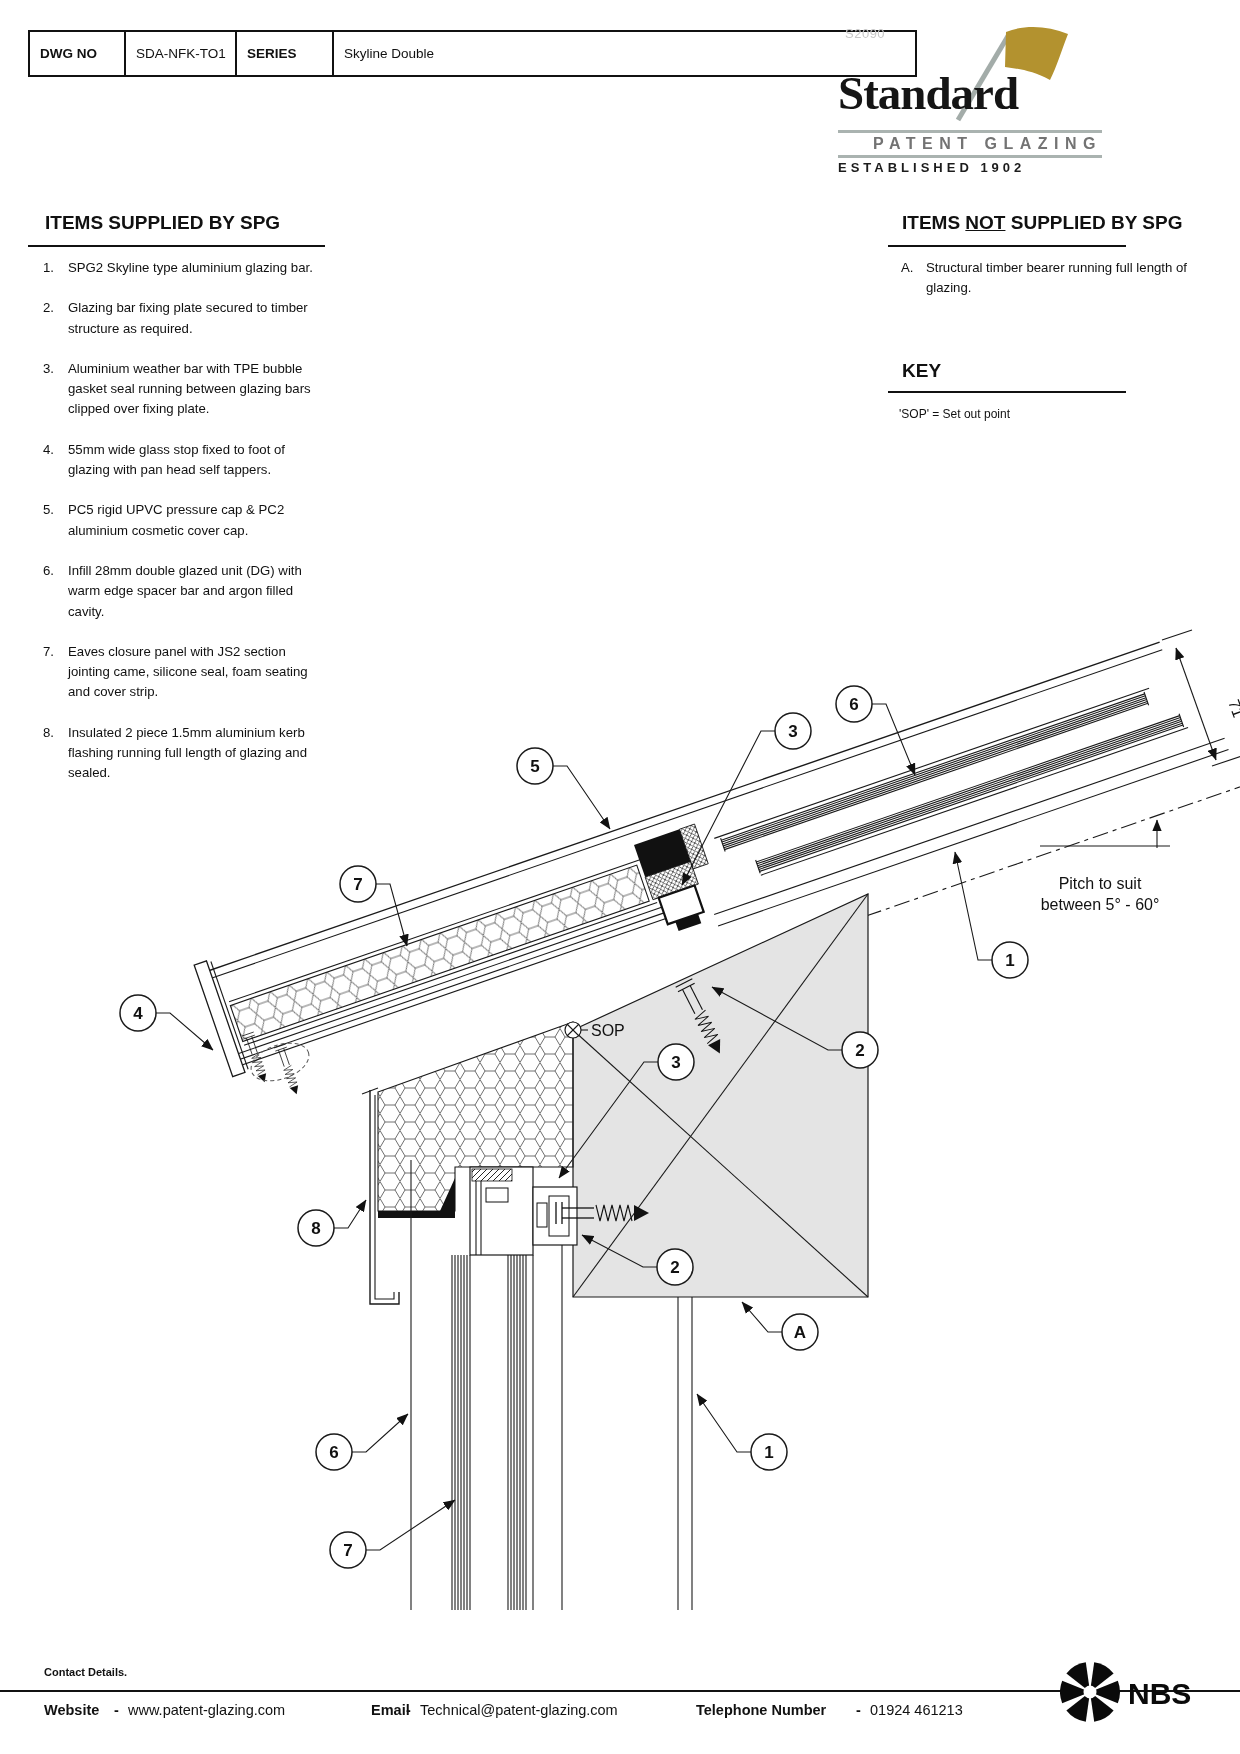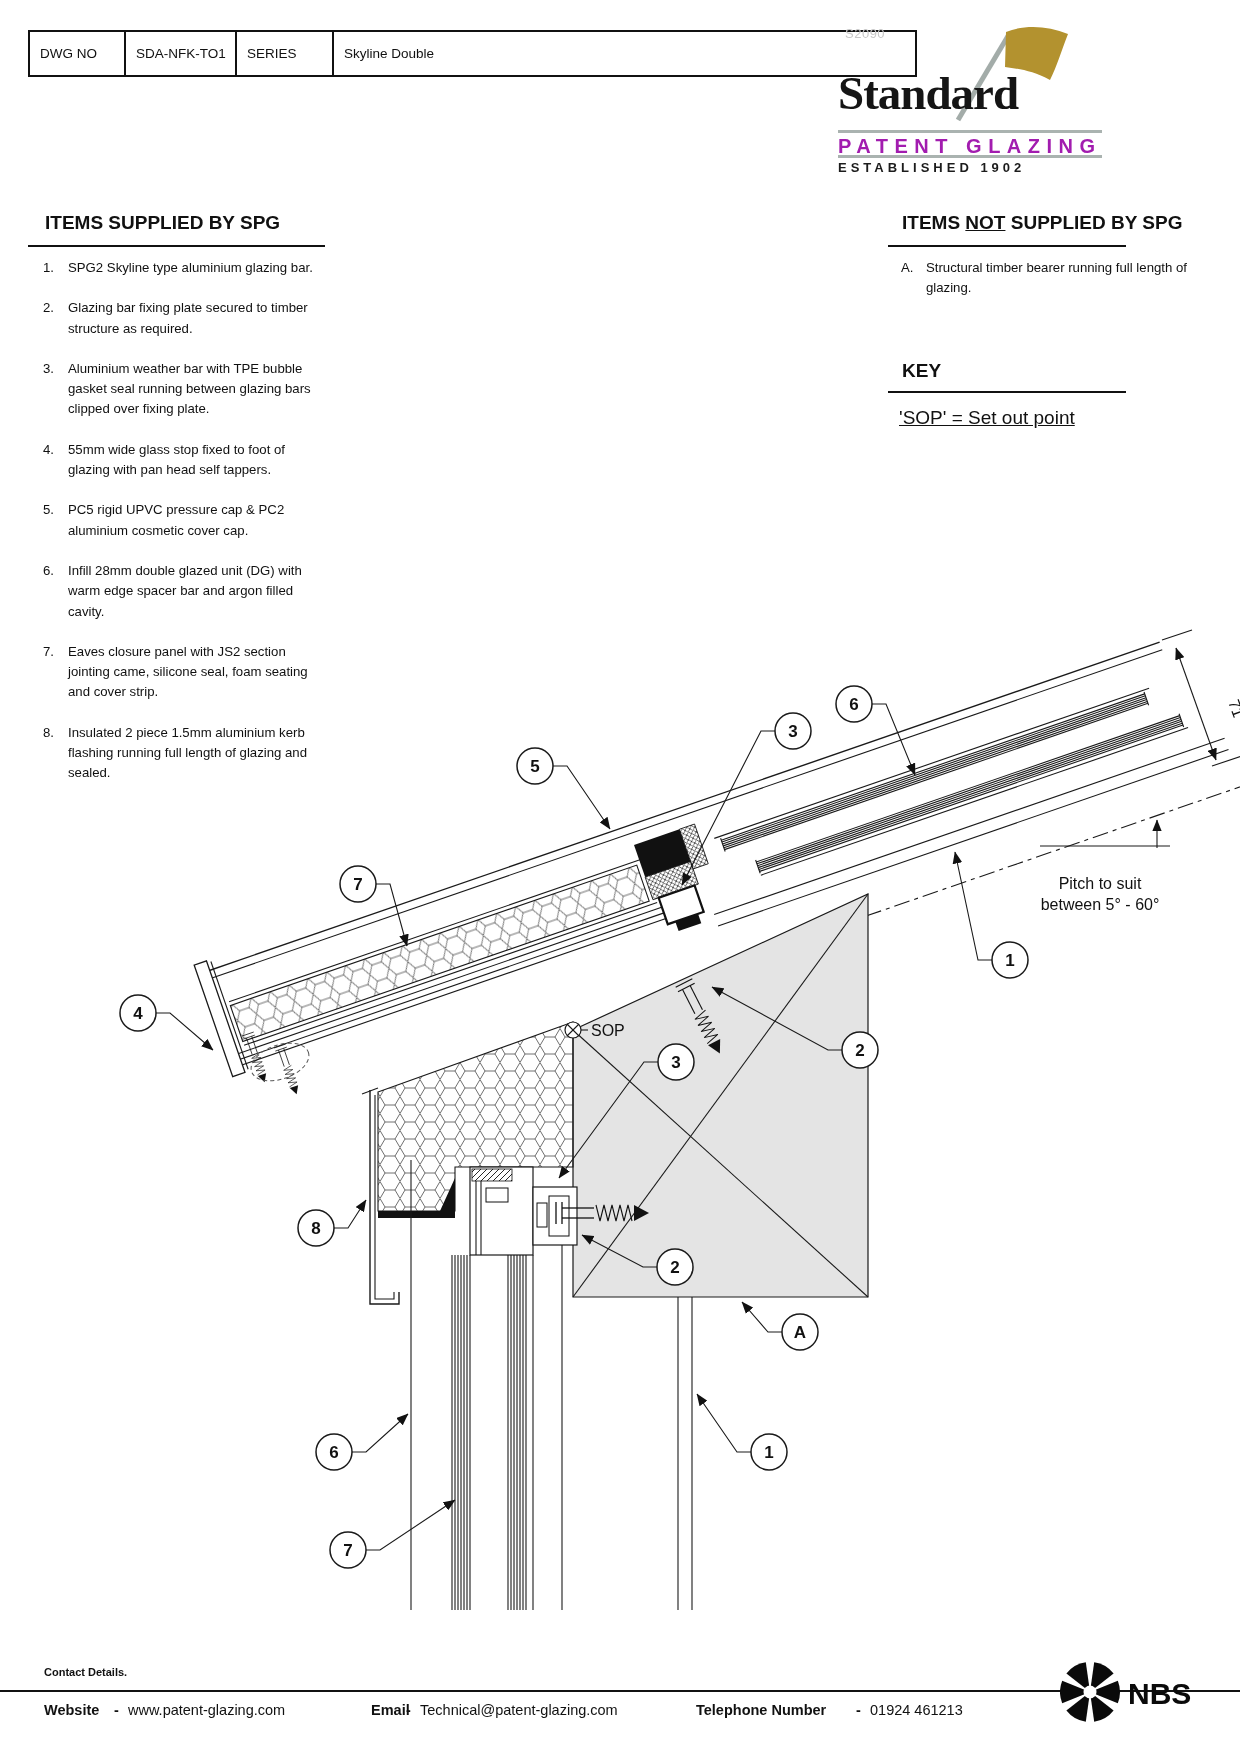--- a/index.html
+++ b/index.html
@@ -3,39 +3,39 @@
 <meta charset="utf-8">
 <style>
   html,body{margin:0;padding:0;}
   body{width:1240px;height:1754px;background:#ffffff;position:relative;
        font-family:"Liberation Sans",sans-serif;color:#111;overflow:hidden;}
   .abs{position:absolute;}
   
   #titleblock{position:absolute;left:28px;top:30px;border-collapse:collapse;table-layout:fixed;}
   #titleblock td{border:2px solid #111;padding:0 0 0 10px;vertical-align:middle;
                  font-size:13.5px;white-space:nowrap;overflow:hidden;}
-  #titleblock td.lbl{font-weight:normal;}
+  #titleblock td.lbl{font-weight:bold;}
   #titleblock tr{height:45px;}
   .watermark{position:absolute;left:845px;top:26px;font-size:13px;color:#c8c8c8;letter-spacing:.5px;}
   
   #logo{position:absolute;left:830px;top:26px;width:280px;height:150px;}
   #logo .name{position:absolute;left:8px;top:40px;font-family:"Liberation Serif",serif;
               font-weight:bold;font-size:47px;letter-spacing:-1px;color:#151515;}
   #logo .rule{position:absolute;left:8px;width:264px;height:3px;background:#aab3b0;}
-  #logo .patent{position:absolute;left:8px;top:109px;width:264px;text-align:left;
-                font-size:20px;font-weight:bold;letter-spacing:6.5px;color:#a21caf;white-space:nowrap;}
+  #logo .patent{position:absolute;left:8px;top:109px;width:264px;text-align:right;
+                font-size:16px;font-weight:bold;letter-spacing:6.5px;color:#737373;white-space:nowrap;}
   #logo .est{position:absolute;left:8px;top:134px;width:264px;text-align:left;
              font-size:13px;font-weight:bold;letter-spacing:4px;color:#1c1c1c;white-space:nowrap;}
   
   .colhead{position:absolute;font-size:19px;font-weight:bold;white-space:nowrap;}
   .hrule{position:absolute;height:2px;background:#111;}
   .itemlist{position:absolute;font-size:13.2px;line-height:20.3px;}
   .item{display:flex;margin-bottom:20px;}
   .item .num{width:25px;flex:none;}
-  .keyentry{position:absolute;font-size:19px;text-decoration:underline;}
+  .keyentry{position:absolute;font-size:12px;}
   
   .contact-head{position:absolute;left:44px;top:1666px;font-size:11px;font-weight:bold;}
   .fline{position:absolute;top:1702px;font-size:14.5px;white-space:nowrap;}
   .fb{font-weight:bold;}
   
   #dwg{position:absolute;left:0;top:0;}
   #dwg line,#dwg path,#dwg polyline,#dwg rect,#dwg polygon,#dwg circle,#dwg ellipse{vector-effect:none;}
   .ln{stroke:#1a1a1a;stroke-width:1.1;fill:none;}
   .ln2{stroke:#1a1a1a;stroke-width:1.4;fill:none;}
   .balloon circle{fill:#fff;stroke:#1a1a1a;stroke-width:1.5;}

